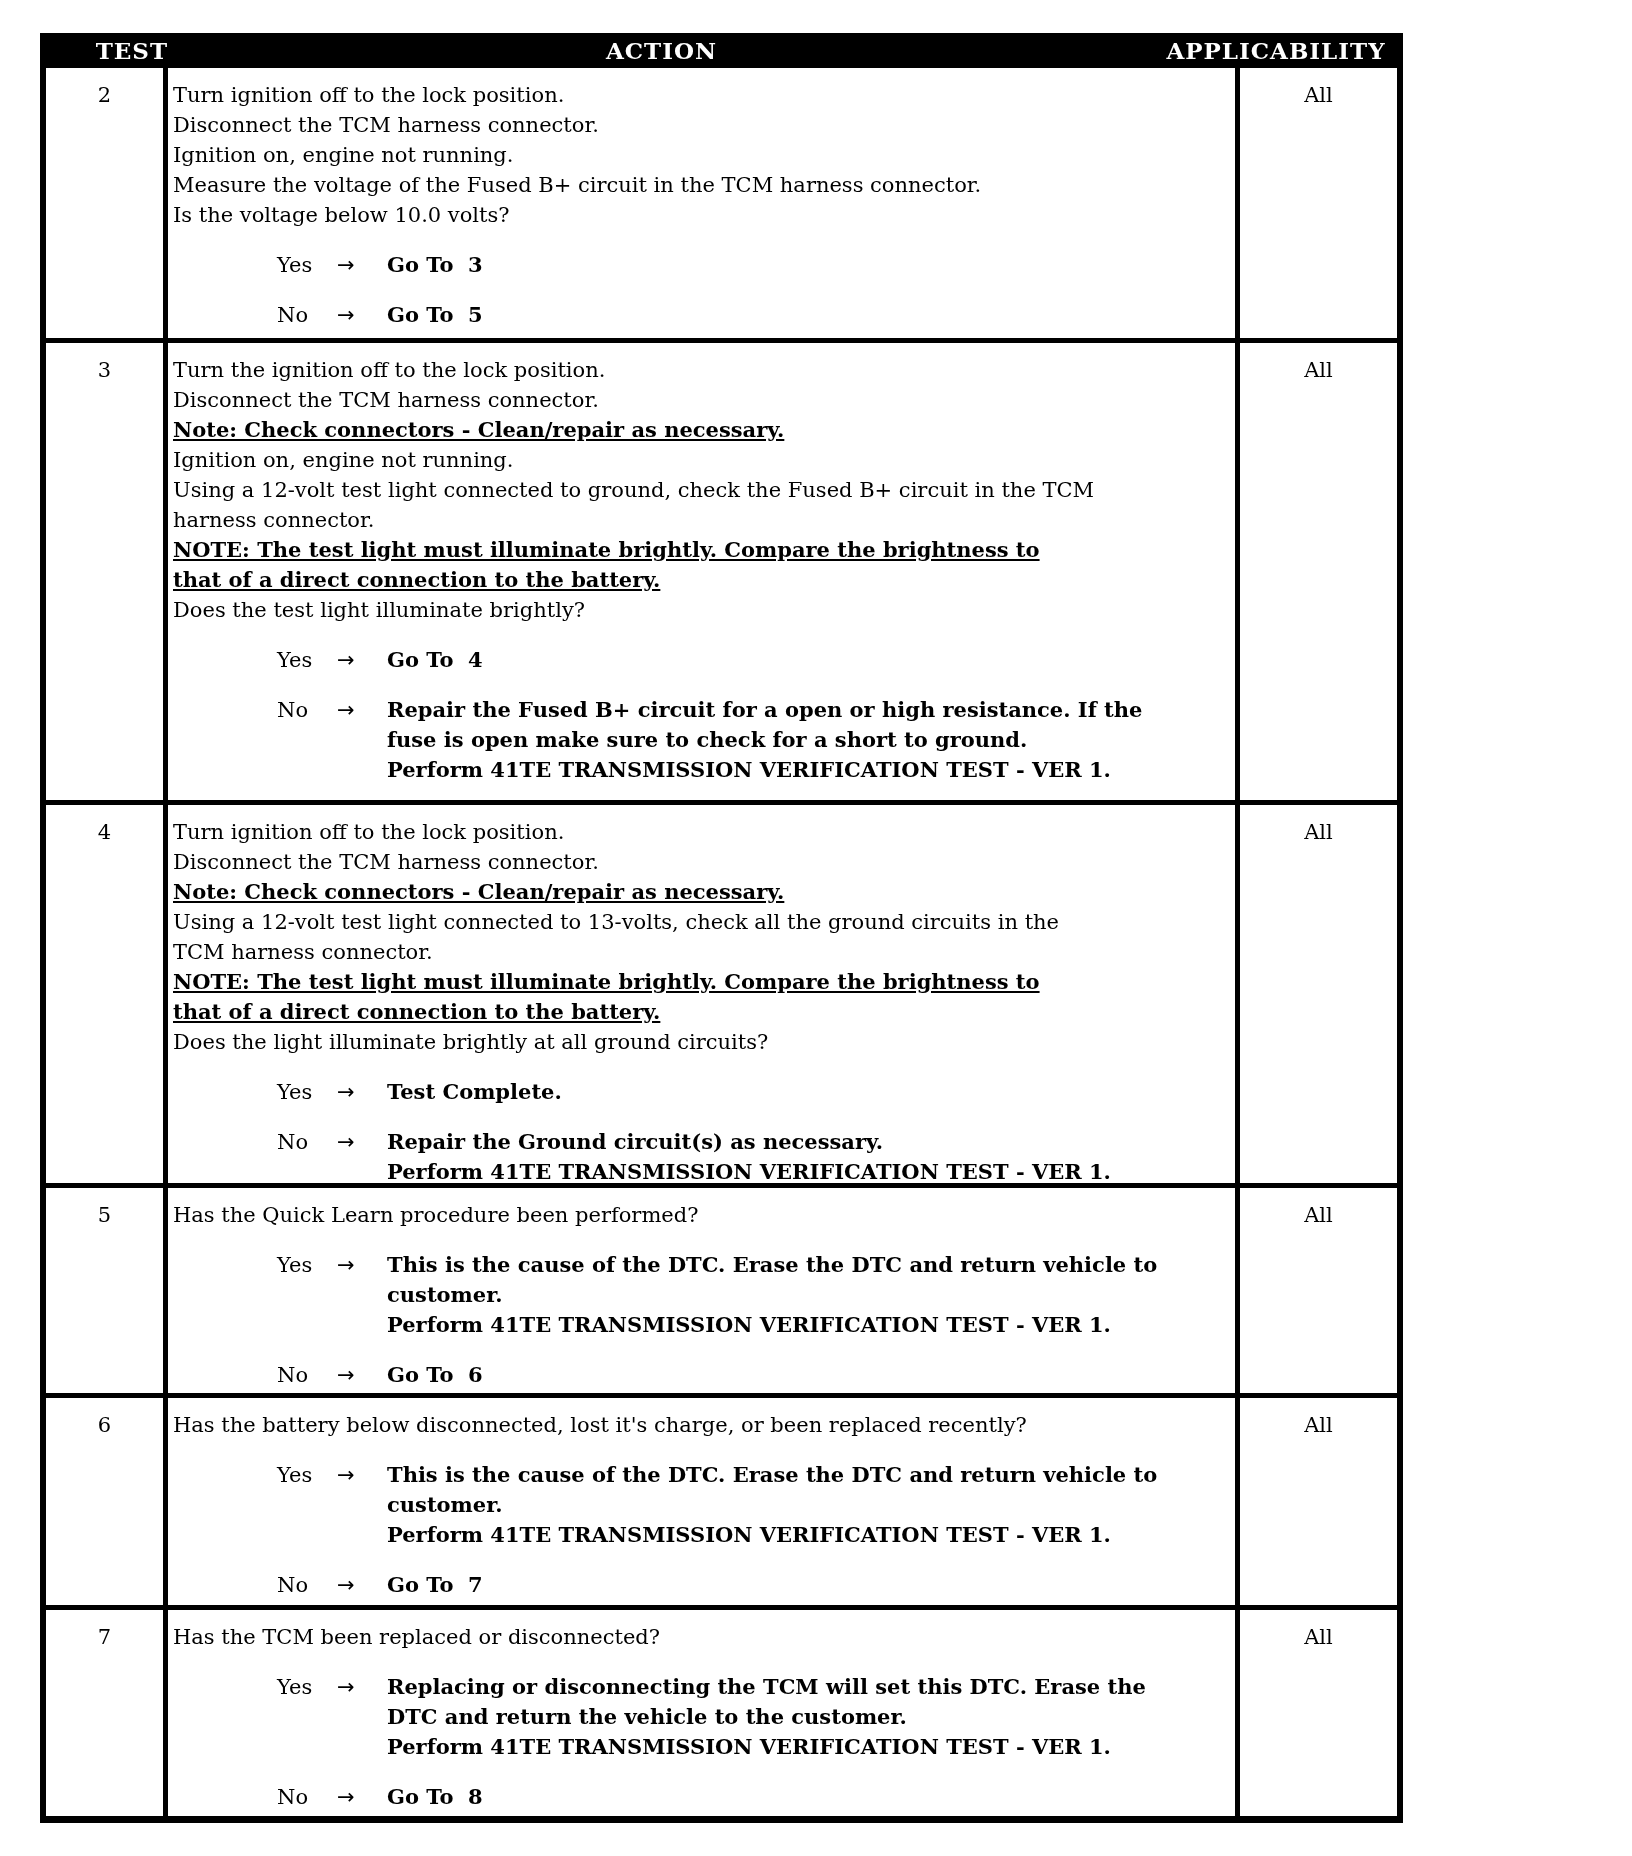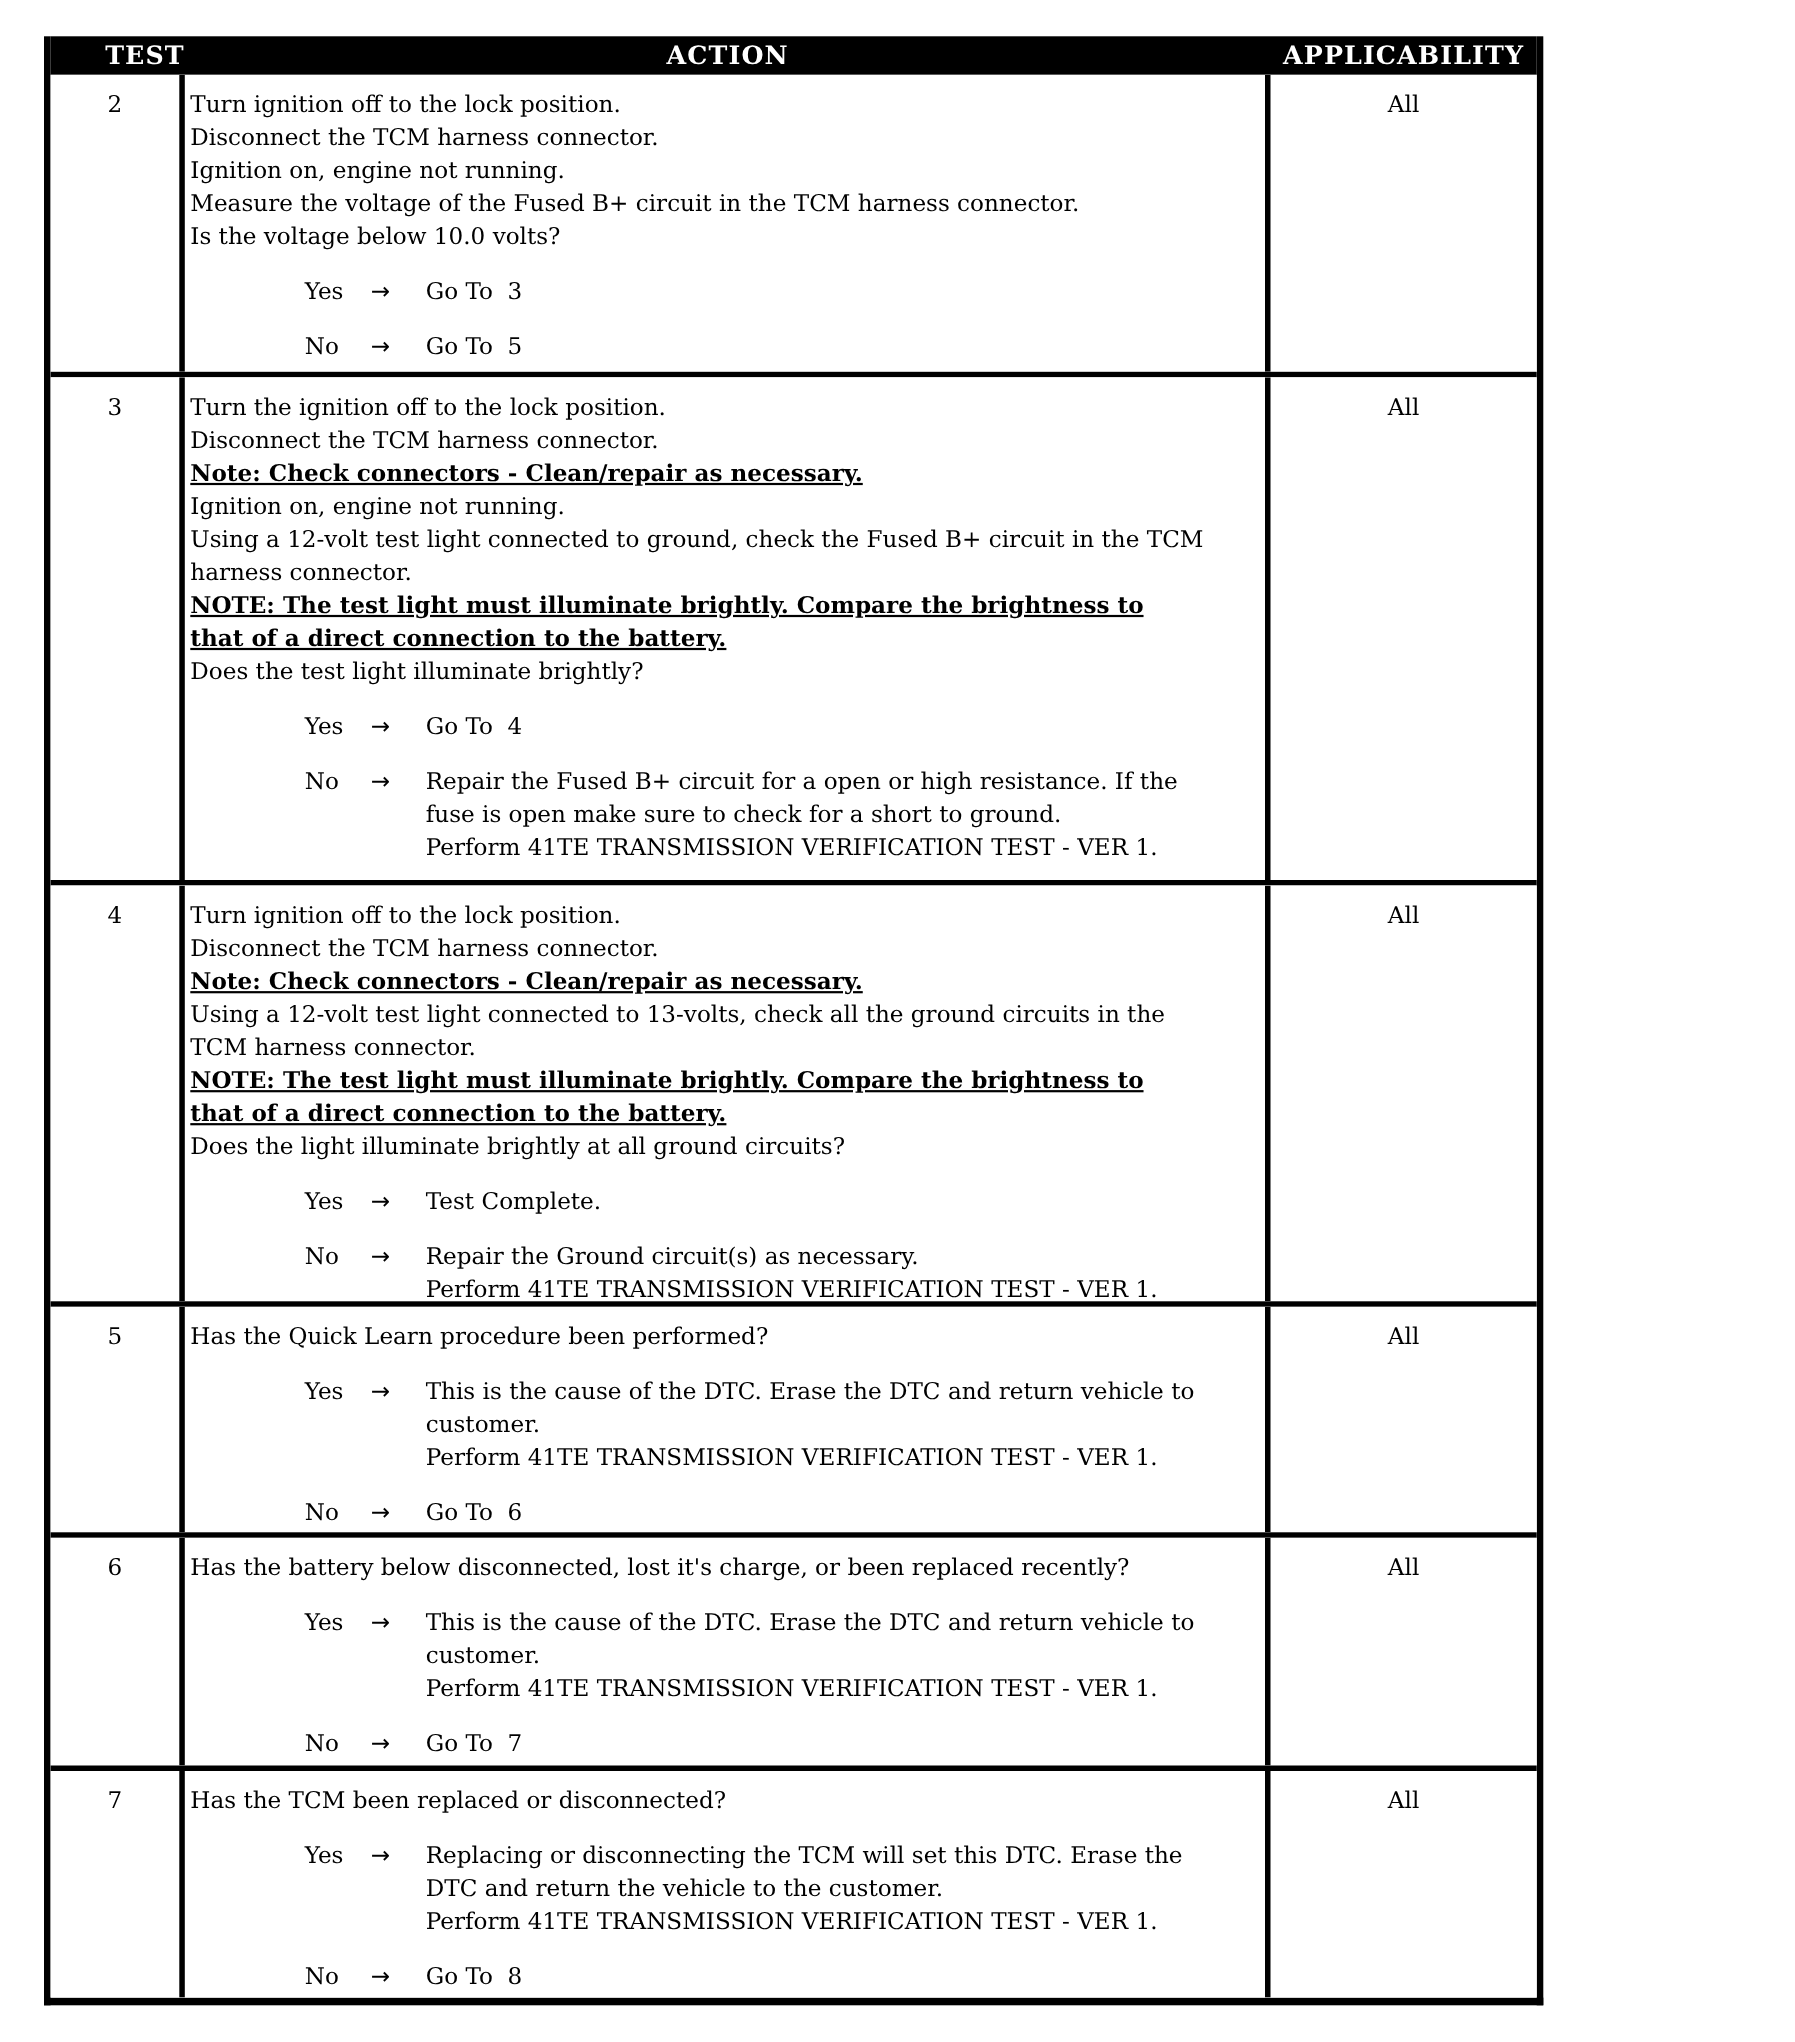--- a/index.html
+++ b/index.html
@@ -29,30 +29,30 @@
   .rows .row:nth-child(3){height:383px;}
   .rows .row:nth-child(4){height:210px;}
   .rows .row:nth-child(5){height:212px;}
   .rows .row:nth-child(6){height:206px;}
   .cell{font-size:21px;line-height:30px;}
   .cell-test{
     width:117px;flex:none;border-right:5px solid #000;
     text-align:center;padding-top:12px;box-sizing:content-box;
   }
   .cell-action{
-    width:987px;flex:none;box-sizing:border-box;border-right:5px solid #000;
+    width:1072px;flex:none;box-sizing:border-box;border-right:5px solid #000;
     padding:12px 6px 0 5px;
   }
   .cell-appl{flex:1;text-align:center;padding-top:12px;border-radius:18px;}
   .para-line{white-space:pre;font-size:21px;line-height:30px;}
   .para-line.bold{font-weight:bold;text-decoration:underline;}
   .branch{display:flex;margin-top:20px;padding-left:104px;font-size:21px;line-height:30px;}
   .answer{width:60px;flex:none;}
   .arrow{width:50px;flex:none;font-family:"DejaVu Sans", sans-serif;}
-  .result{flex:1;min-width:0;}
+  .result{flex:1;min-width:0;font-weight:bold;}
   .result-line{white-space:pre;font-size:21px;line-height:30px;}
 </style>
 </head>
 <body>
 
 <div class="doc-table">
   <div class="thead">
     <div class="th th-test">TEST</div>
     <div class="th th-action">ACTION</div>
     <div class="th th-appl">APPLICABILITY</div>

